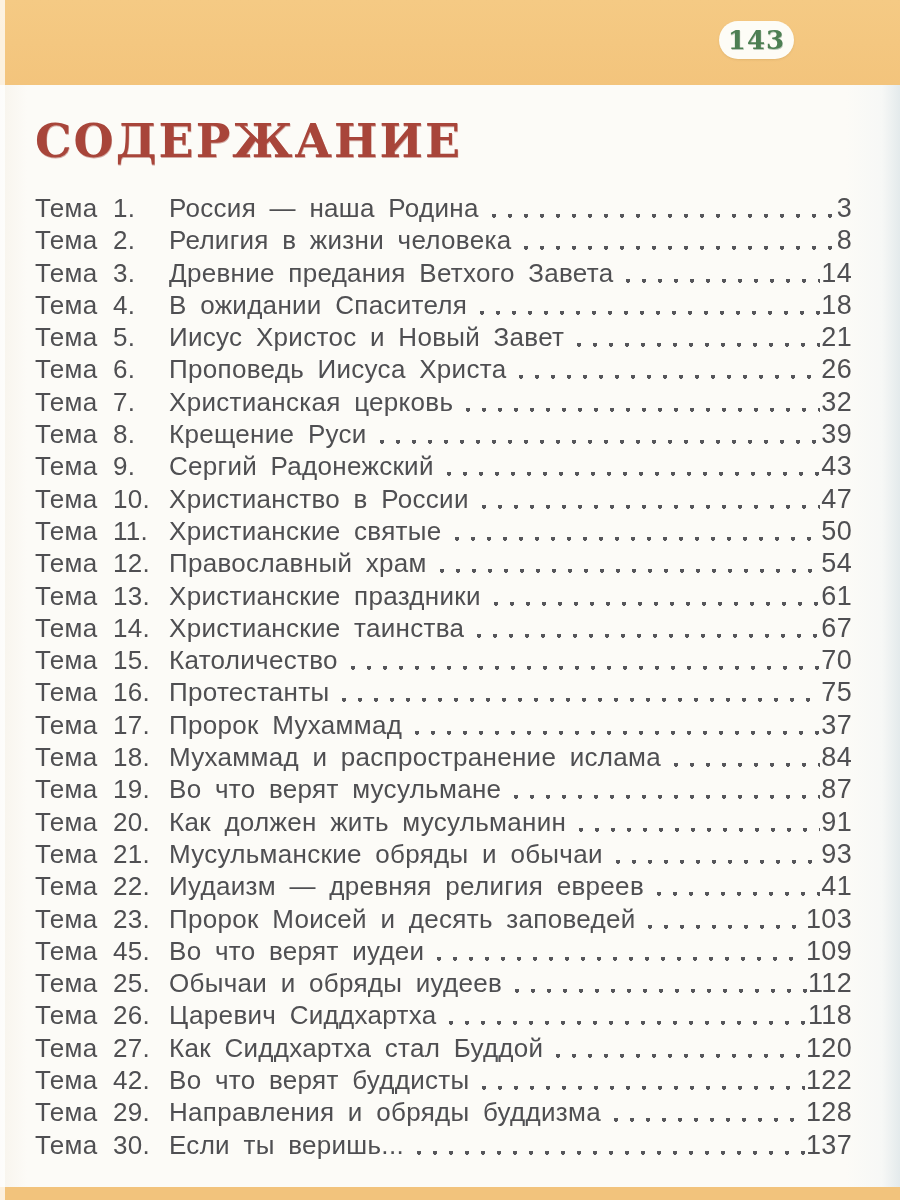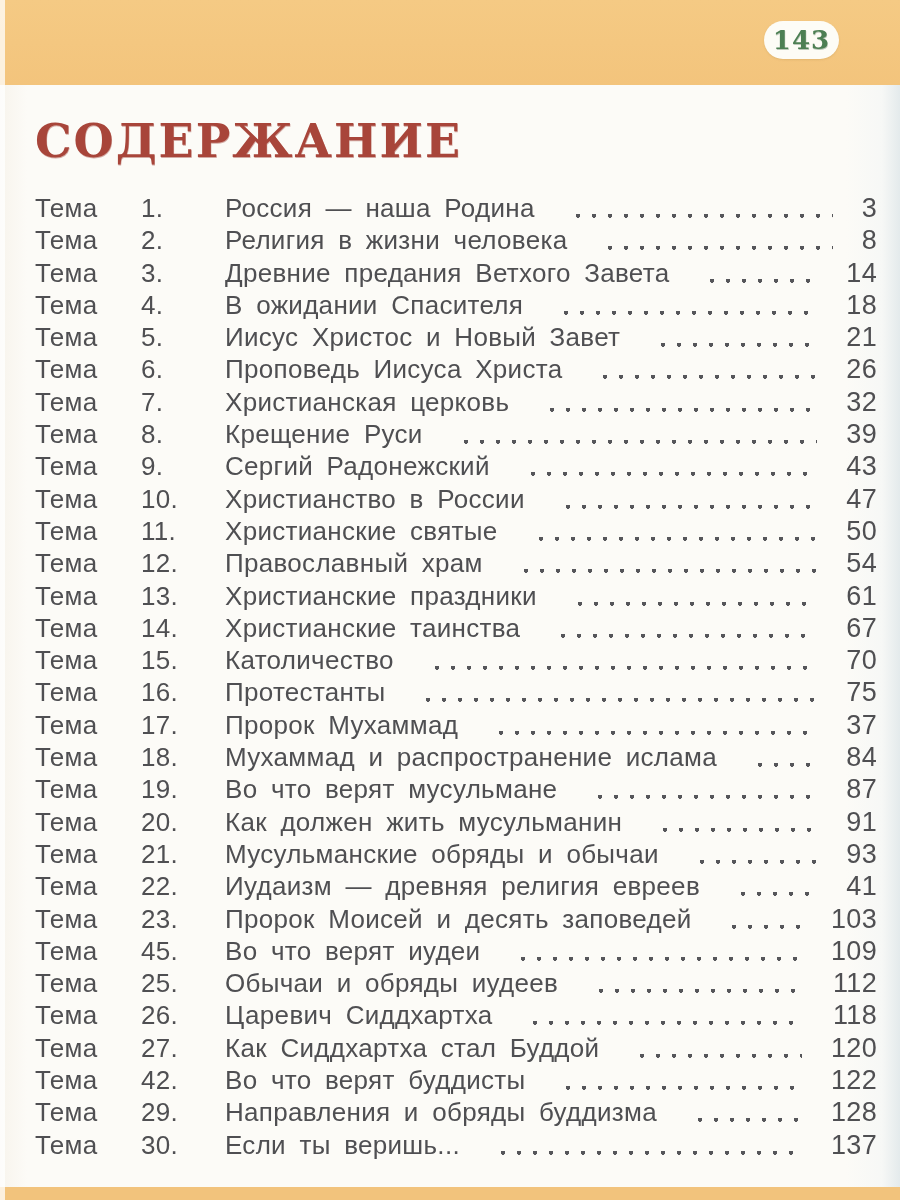--- a/index.html
+++ b/index.html
@@ -36,21 +36,21 @@
     position: absolute;
     top: 0; bottom: 0; left: 0;
     width: 5px;
     background: rgba(255,255,255,0.75);
     z-index: 5;
   }
   
   .page-badge {
     position: absolute;
     top: 21px;
-    left: 764px;
+    left: 719px;
     width: 75px;
     height: 38px;
     background: #fdfcf6;
     border-radius: 19px;
     display: flex;
     align-items: center;
     justify-content: center;
     z-index: 3;
     box-shadow: 0 1px 2px rgba(180,140,70,0.25);
   }
@@ -62,21 +62,21 @@
     color: #4d7f53;
     text-shadow: 0.5px 0.5px 0 rgba(60,100,65,0.35);
   }
   
   .paper {
     position: absolute;
     top: 85px;
     bottom: 13px;
     left: 0; right: 0;
     box-sizing: border-box;
-    padding: 30px 23px 0 35px;
+    padding: 30px 48px 0 35px;
     background:
       linear-gradient(90deg, rgba(244,238,228,0.55) 0%, rgba(255,255,255,0) 3%),
       linear-gradient(270deg, rgba(198,213,222,0.45) 0%, rgba(230,238,242,0.25) 2%, rgba(255,255,255,0) 6%),
       #fcfbf7;
   }
   
   .toc-heading {
     margin: 0 0 24px 0;
     font-family: "DejaVu Serif", serif;
     font-weight: 800;
@@ -93,21 +93,20 @@
   .toc-row {
     display: flex;
     align-items: baseline;
     height: 32.3px;
     font-size: 26px;
     line-height: 32.3px;
     color: #4f4f52;
     letter-spacing: 0.3px;
     word-spacing: 6px;
     white-space: nowrap;
-    gap: 28px;
   }
   .toc-label  { flex: 0 0 78px; }
   .toc-num    { flex: 0 0 56px; }
   .toc-title  { flex: 0 0 auto; }
   .toc-dots {
     flex: 1 1 auto;
     align-self: stretch;
     margin: 0 1px 0 7px;
     background-image: radial-gradient(2.3px 2.3px at 8px 24px, #56565a 97%, rgba(0,0,0,0) 100%);
     background-size: 16px 32.3px;

